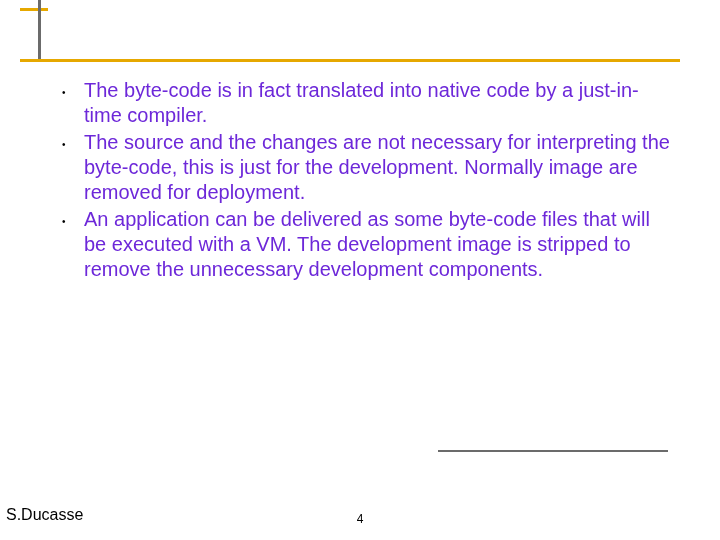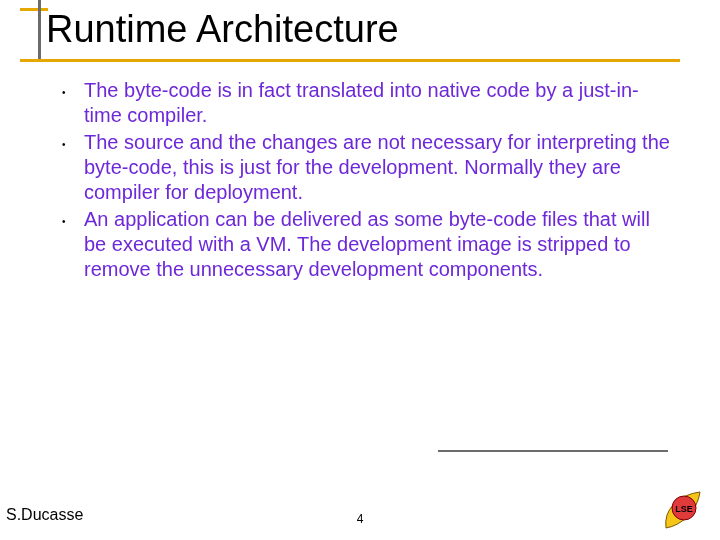--- a/index.html
+++ b/index.html
@@ -103,43 +103,35 @@
     width: 46px;
     height: 46px;
   }
 </style>
 </head>
 <body>
 
 <div class="slide">
   <div class="title-rule-top"></div>
   <div class="title-vrule"></div>
-  <h1 class="title">Runtime Architecture</h1>
   <div class="title-rule-bottom"></div>
 
   <div class="content">
     <div class="bullet-row">
       <div class="bullet-dot">•</div>
       <div class="bullet-text">The byte-code is in fact translated into native code by a just-in-time compiler.</div>
     </div>
     <div class="bullet-row">
       <div class="bullet-dot">•</div>
-      <div class="bullet-text">The source and the changes are not necessary for interpreting the byte-code, this is just for the development. Normally they are compiler for deployment.</div>
+      <div class="bullet-text">The source and the changes are not necessary for interpreting the byte-code, this is just for the development. Normally image are removed for deployment.</div>
     </div>
     <div class="bullet-row">
       <div class="bullet-dot">•</div>
       <div class="bullet-text">An application can be delivered as some byte-code files that will be executed with a VM. The development image is stripped to remove the unnecessary development components.</div>
     </div>
   </div>
 
   <div class="footer-rule"></div>
 
   <div class="author">S.Ducasse</div>
   <div class="pagenum">4</div>
 
-  <div class="logo">
-    <svg viewBox="0 0 46 46" width="46" height="46">
-      <path d="M6 44 Q4 30 14 20 Q24 10 40 8 Q38 22 28 32 Q18 42 6 44 Z" fill="#f5c518" stroke="#7a5c00" stroke-width="1"></path>
-      <circle cx="24" cy="24" r="12" fill="#e03a3a" stroke="#7a0000" stroke-width="1"></circle>
-      <text x="24" y="28" text-anchor="middle" font-size="9" font-weight="bold" fill="#000" font-family="Arial">LSE</text>
-    </svg>
-  </div>
 </div>
 
 </body></html>

